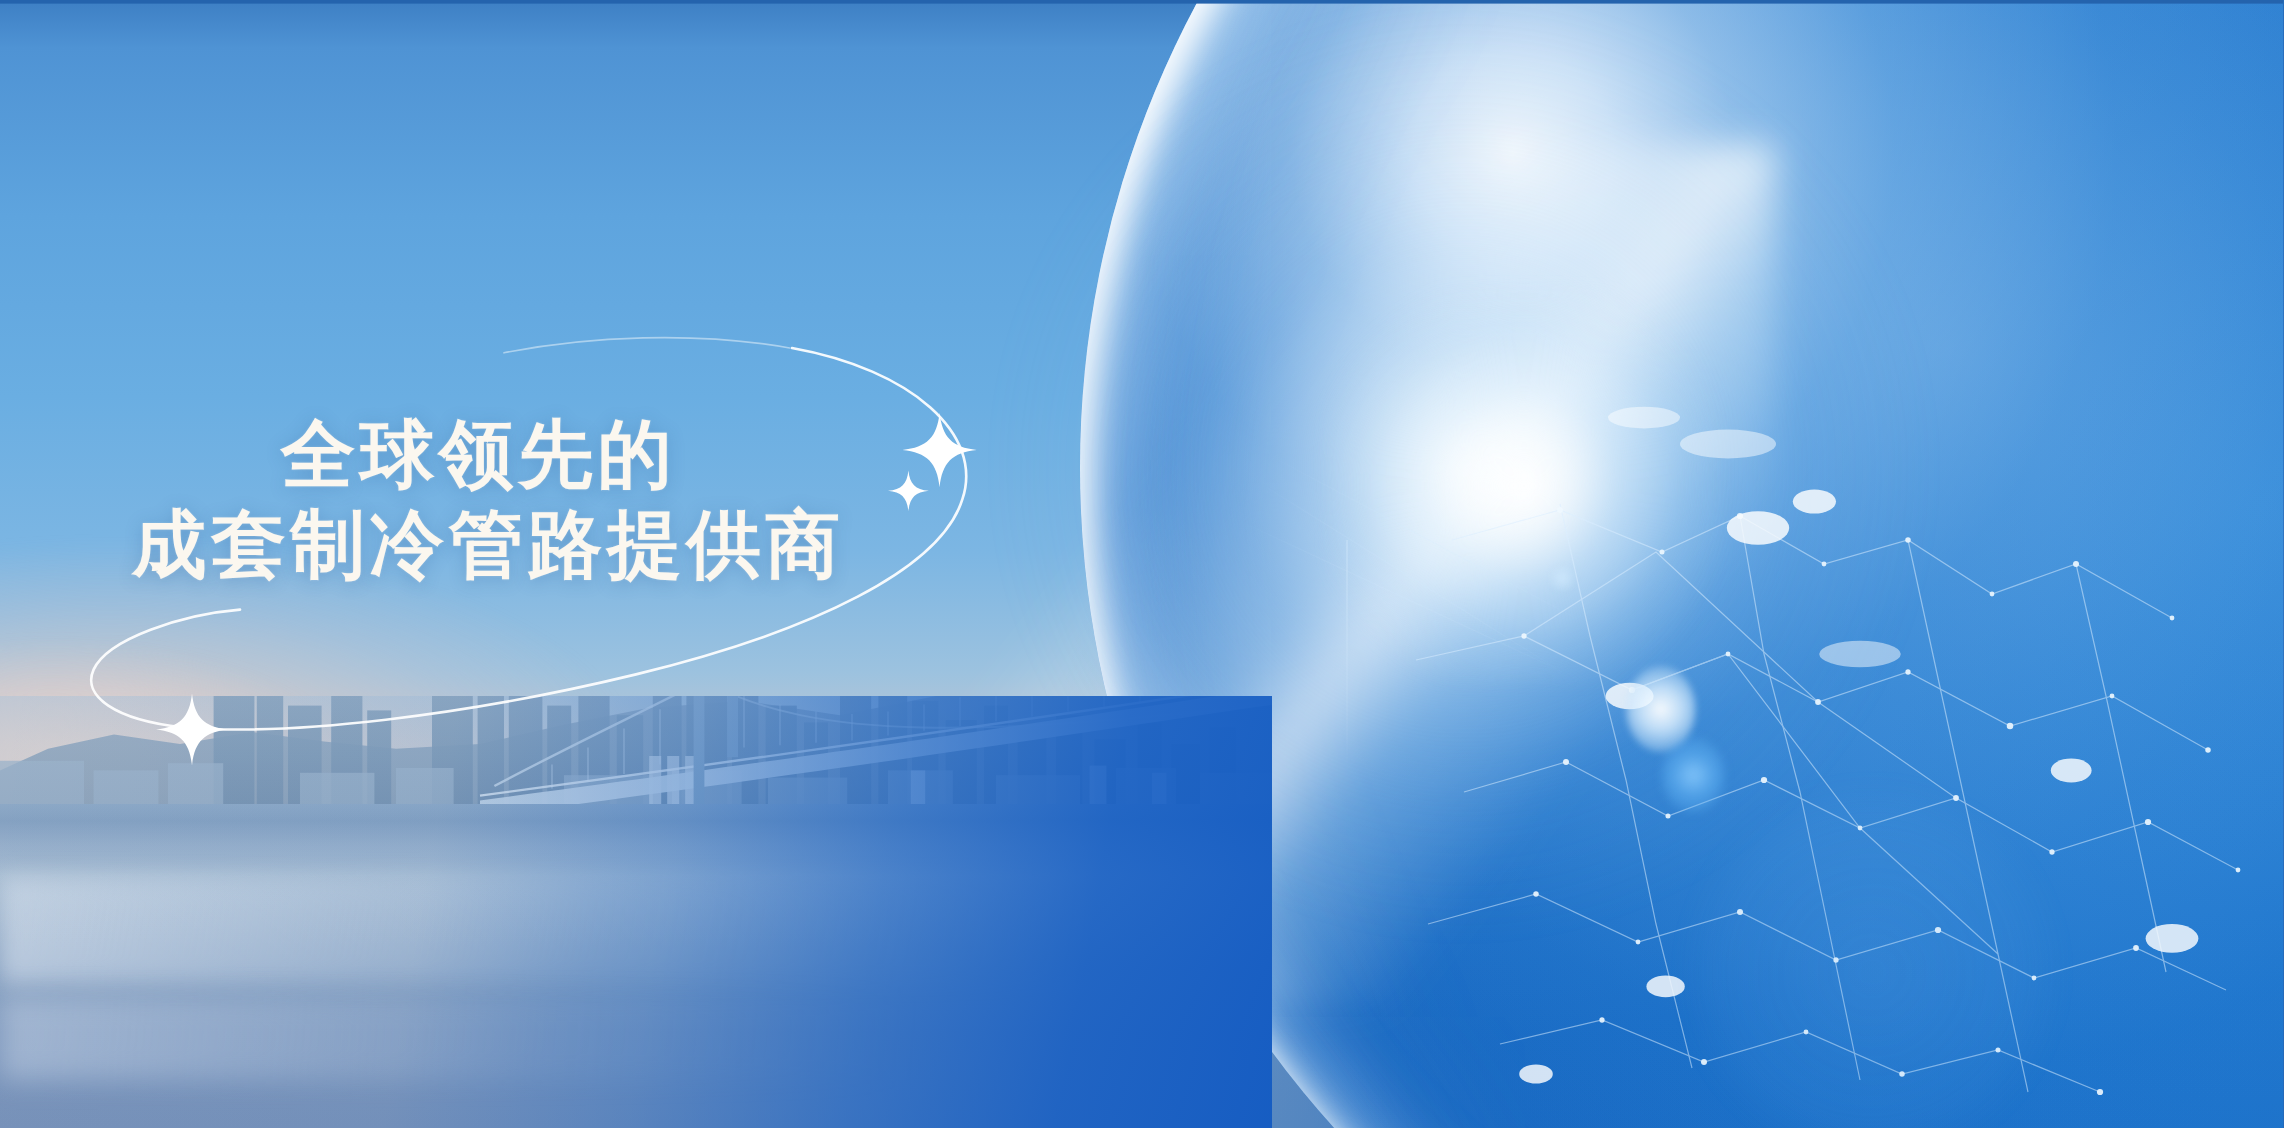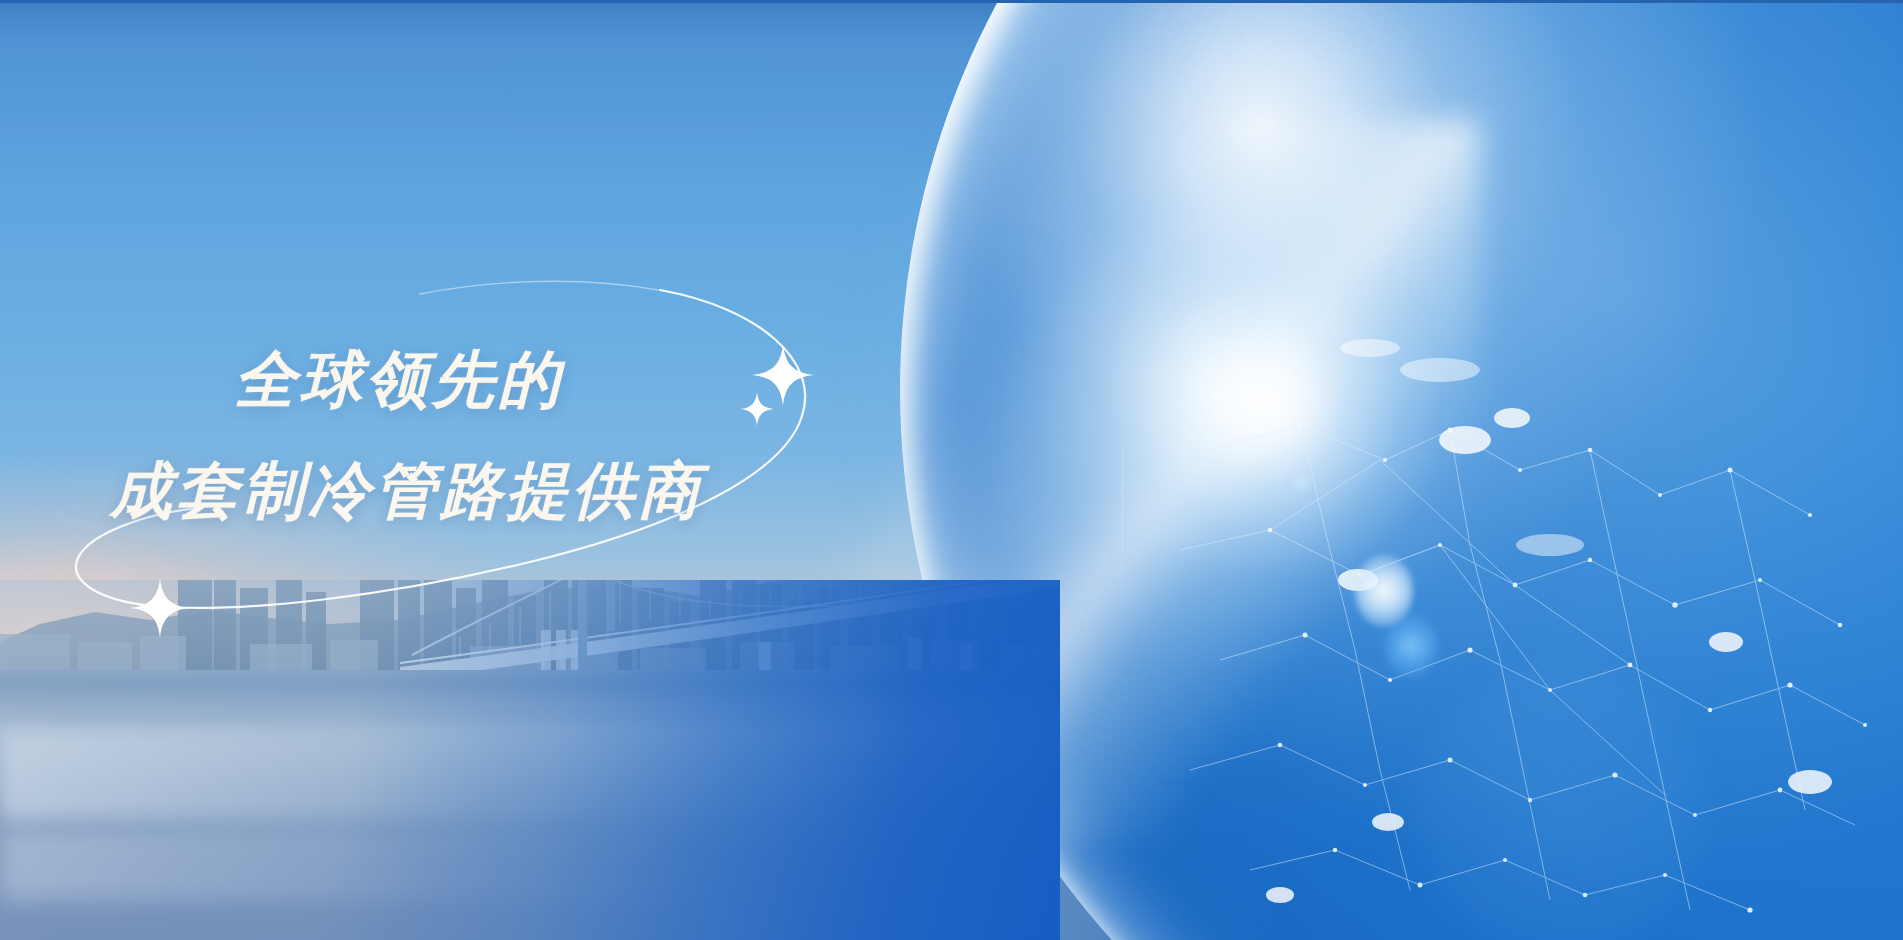--- a/index.html
+++ b/index.html
@@ -4,21 +4,20 @@
 <title>Banner</title>
 <style>
   html,body{margin:0;padding:0;background:#0a2a5e;}
   *{box-sizing:border-box;}
   .stage{
     position:relative;
     width:1903px;height:940px;
     overflow:hidden;
     font-family:"Liberation Sans","DejaVu Sans",sans-serif;
     background:#2176d2;
-    font-style:italic;
   }
 
   
   .sky{
     position:absolute;inset:0;
     background:
       linear-gradient(to bottom,
         #3d7fc4 0px, #4f93d4 40px,
         #5ea4de 180px, #6aaee2 330px,
         #7cb6e3 460px, #9cc2df 560px,
@@ -208,21 +207,21 @@
     position:absolute;left:110px;top:300px;
     color:#fbf7ef;
     font-size:62px;
     font-weight:700;
     letter-spacing:4px;
     line-height:1.22;
     text-shadow:0 2px 14px rgba(40,90,150,.28), 0 0 2px rgba(255,255,255,.3);
     white-space:nowrap;
   }
   .headline .l1{display:block;padding-left:124px;}
-  .headline .l2{display:block;margin-top:36px;}
+  .headline .l2{display:block;}
 
   
   .edge-top{position:absolute;left:0;top:0;width:100%;height:3px;background:#2463ad;}
 </style>
 </head>
 <body>
 
 <div class="stage">
 
   <div class="sky"></div>

